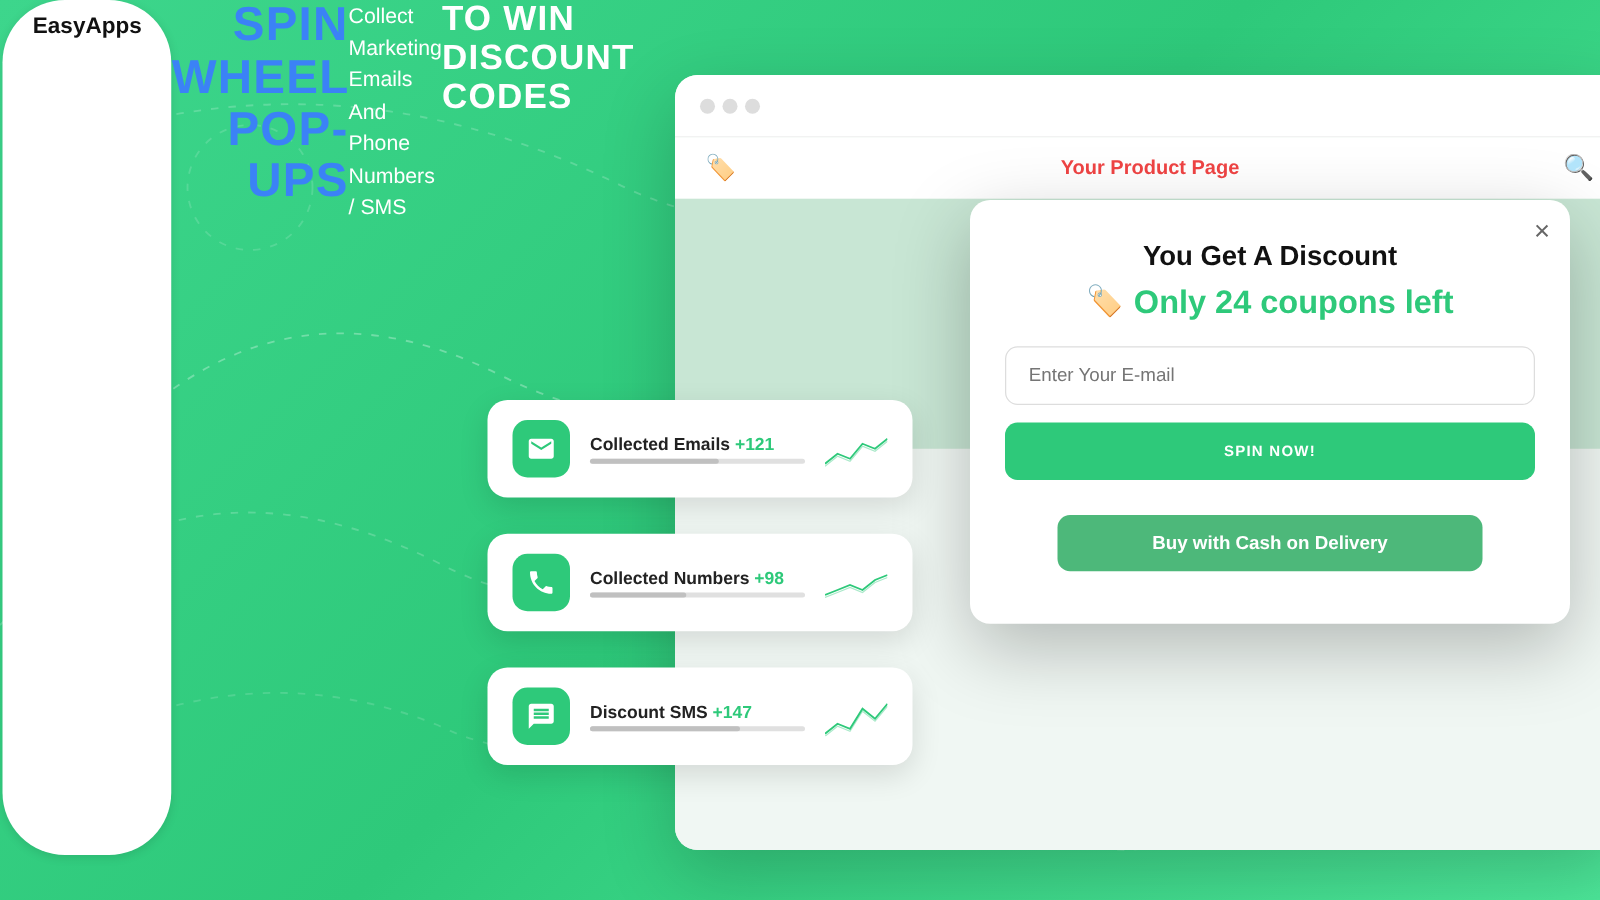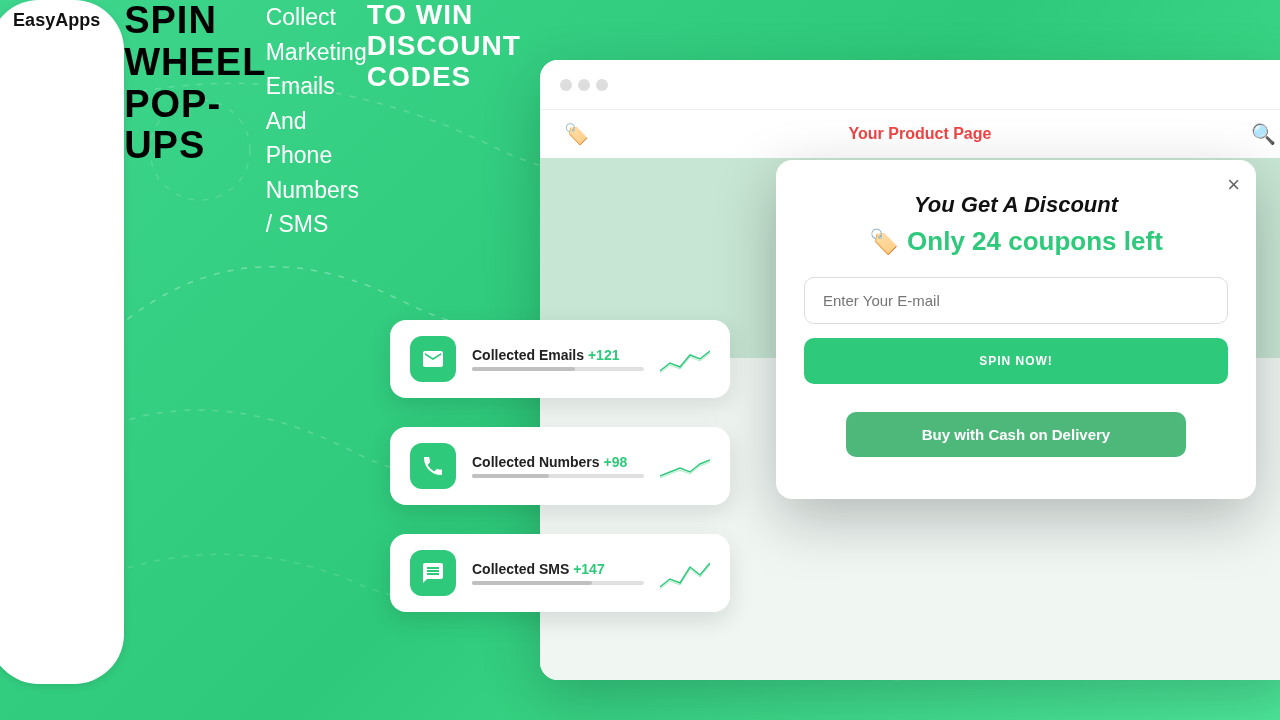--- a/index.html
+++ b/index.html
@@ -38,28 +38,29 @@
 
     .brand-pill span {
       font-size: 18px;
       font-weight: 700;
       color: #111;
     }
 
     .headline {
       font-size: 38px;
       font-weight: 800;
-      color: #000000;
+      color: #3b82f6;
       letter-spacing: 1px;
       margin-bottom: 20px;
       line-height: 1.1;
+      text-align: right;
     }
 
     .subtext {
-      font-size: 23px;
+      font-size: 17px;
       font-weight: 500;
       color: white;
       line-height: 1.5;
       margin-bottom: 45px;
     }
 
     .cta-text {
       font-size: 28px;
       font-weight: 800;
       color: white;
@@ -169,21 +170,20 @@
       font-weight: 300;
       line-height: 1;
     }
 
     .popup-title {
       font-size: 22px;
       font-weight: 800;
       color: #111;
       text-align: center;
       margin-bottom: 8px;
-      font-style: italic;
     }
 
     .popup-subtitle {
       font-size: 26px;
       font-weight: 800;
       color: #2ec97a;
       text-align: center;
       margin-bottom: 20px;
       display: flex;
       align-items: center;
@@ -420,21 +420,21 @@
   </div>
 
   <div class="stat-card">
     <div class="stat-icon-box">
       <svg viewBox="0 0 24 24">
         <path d="M20 2H4c-1.1 0-2 .9-2 2v18l4-4h14c1.1 0 2-.9 2-2V4c0-1.1-.9-2-2-2zm-2 12H6v-2h12v2zm0-3H6V9h12v2zm0-3H6V6h12v2z"></path>
       </svg>
     </div>
     <div class="stat-info">
       <div class="stat-label">
-        <span>Collected SMS </span><span class="stat-plus">+147</span>
+        <span>Discount SMS </span><span class="stat-plus">+147</span>
       </div>
       <div class="stat-bar">
         <div class="stat-bar-fill" style="width:70%"></div>
       </div>
     </div>
     <svg class="sparkline" viewBox="0 0 50 32">
       <polyline points="0,30 10,22 20,26 30,10 40,18 50,6" stroke="#2ec97a" stroke-width="1.5" fill="none"></polyline>
       <polyline points="0,32 10,24 20,28 30,12 40,20 50,8" stroke="#2ec97a" stroke-width="1" fill="none" opacity="0.4"></polyline>
     </svg>
   </div>

